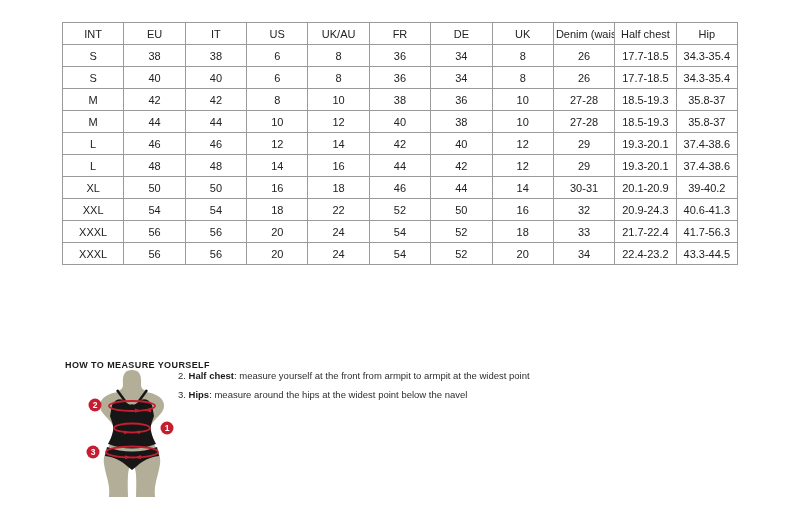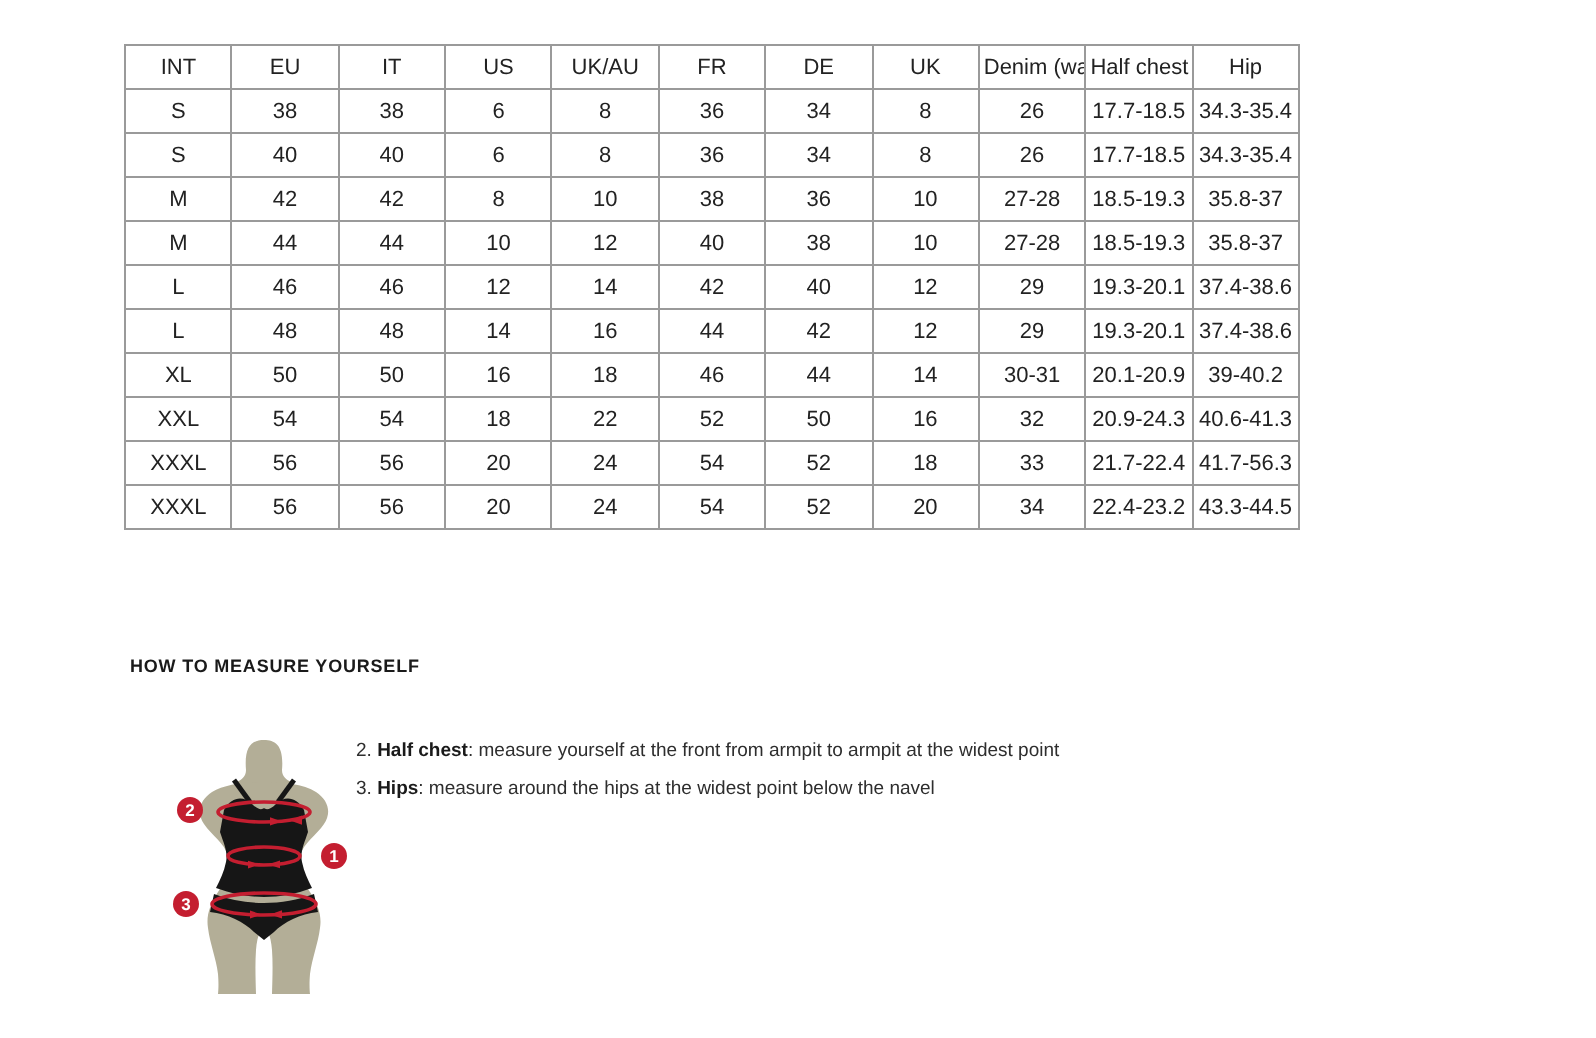--- a/index.html
+++ b/index.html
@@ -2,33 +2,33 @@
 <html style="--badge-red: #c41e30; --mannequin: #b3ae97; --garment: #161616;"><head>
 <meta charset="utf-8">
 <style>
   html,body{margin:0;padding:0;}
   body{
     width:798px;height:519px;position:relative;background:#ffffff;
     font-family:"Liberation Sans", sans-serif;color:#222;overflow:hidden;
   }
   
   .size-table{
-    position:absolute;left:62px;top:22px;width:588px;
+    position:absolute;left:62px;top:22px;width:676px;
     border-collapse:collapse;table-layout:fixed;
     border:1px solid #4d4d4d;
   }
   .size-table th,.size-table td{
     border:1px solid #9a9a9a;
     height:21px;padding:0 2px;
     font-size:11px;font-weight:normal;text-align:center;vertical-align:middle;
     color:#222;white-space:nowrap;overflow:hidden;
   }
   
   .measure-title{
-    position:absolute;left:65px;top:328px;
+    position:absolute;left:65px;top:360px;
     font-size:9px;font-weight:bold;letter-spacing:.4px;color:#1a1a1a;
   }
   .figure-wrap{position:absolute;left:82px;top:368px;width:100px;height:132px;}
   .steps{position:absolute;left:178px;top:366px;width:330px;}
   .step{font-size:9.5px;line-height:19px;color:#2e2e2e;white-space:nowrap;}
   .step b{color:#1a1a1a;}
   .badge-num{font:bold 8.5px "Liberation Sans",sans-serif;fill:#ffffff;}
 </style>
 </head>
 <body>

